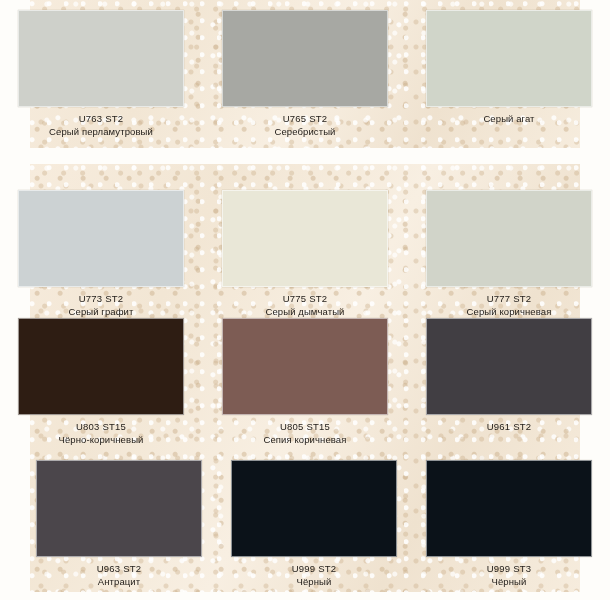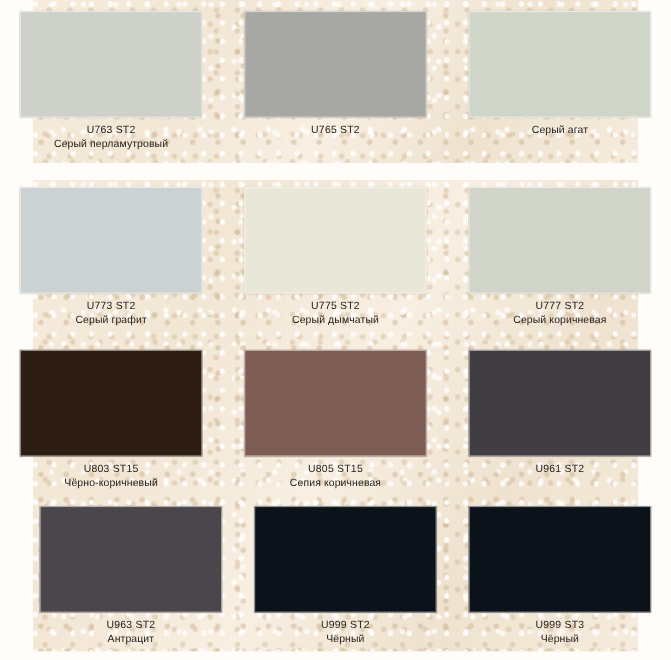--- a/index.html
+++ b/index.html
@@ -77,21 +77,21 @@
   .name {
     font-size: 9.5px;
     color: #24201c;
     letter-spacing: 0.1px;
     line-height: 14px;
     white-space: nowrap;
   }
 
   
   #row-0 { top: 10px;  }
-  #row-1 { top: 170px; }
+  #row-1 { top: 190px; }
   #row-2 { top: 318px; }
   #row-3 { top: 460px; padding-left: 36px; }
 </style>
 </head>
 <body>
 
 <div class="panel" id="panel-top"></div>
 <div class="panel" id="panel-bottom"></div>
 
 <div class="row" id="row-0">
@@ -99,20 +99,21 @@
     <div class="chip" style="background-color: rgb(206, 208, 202);"></div>
     <div class="caption">
       <div class="code">U763 ST2</div>
       <div class="name">Серый перламутровый</div>
     </div>
   </div>
   <div class="cell">
     <div class="chip" style="background-color: rgb(167, 168, 163);"></div>
     <div class="caption">
       <div class="code">U765 ST2</div>
+      <div class="name">Серебристый</div>
     </div>
   </div>
   <div class="cell">
     <div class="chip" style="background-color: rgb(208, 213, 201);"></div>
     <div class="caption">
       <div class="name">Серый агат</div>
     </div>
   </div>
 </div>
 

